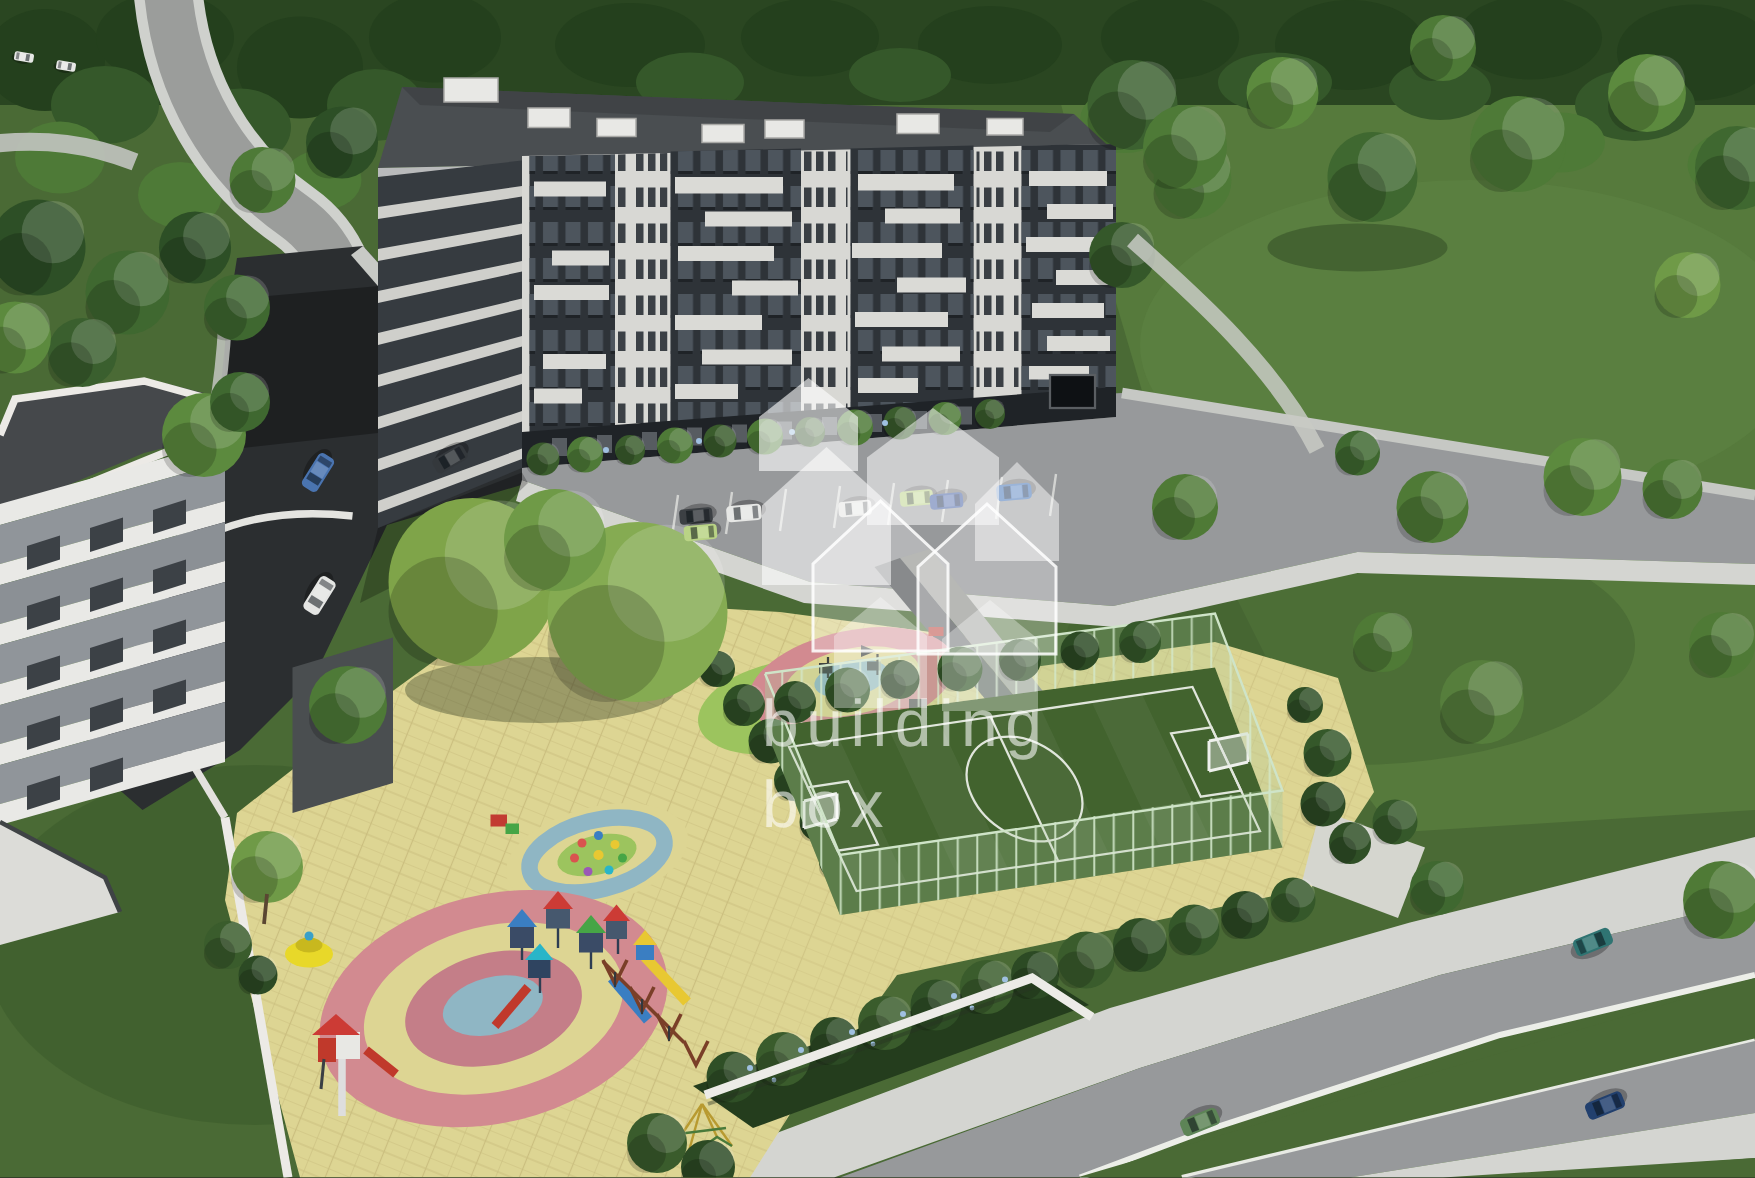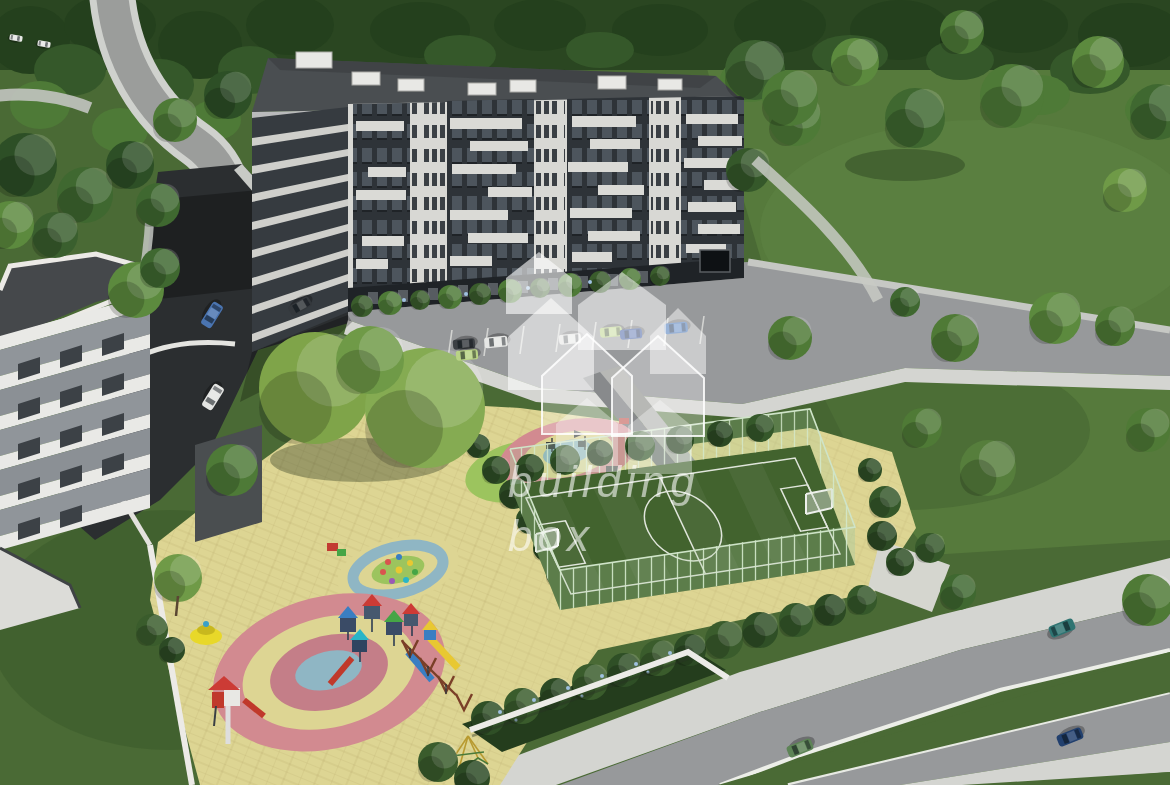--- a/index.html
+++ b/index.html
@@ -1,16 +1,16 @@
 <!DOCTYPE html>
 <html><head>
 <meta charset="utf-8">
 <style>
   html,body{margin:0;padding:0;background:#222;}
-  .stage{width:1170px;height:785px;position:relative;overflow:hidden;font-family:"Liberation Sans",sans-serif;font-style:italic;}
+  .stage{width:1170px;height:785px;position:relative;overflow:hidden;font-family:"Liberation Sans",sans-serif;}
   svg{display:block;}
   .wm-text{font-family:"Liberation Sans","DejaVu Sans",sans-serif;font-weight:300;letter-spacing:5px;}
 </style>
 </head>
 <body>
 
 <div class="stage">
 <svg width="1170" height="785" viewBox="0 0 1170 785" xmlns="http://www.w3.org/2000/svg">
   <defs>
     <pattern id="tiles" patternUnits="userSpaceOnUse" width="30" height="16" patternTransform="rotate(22)">

